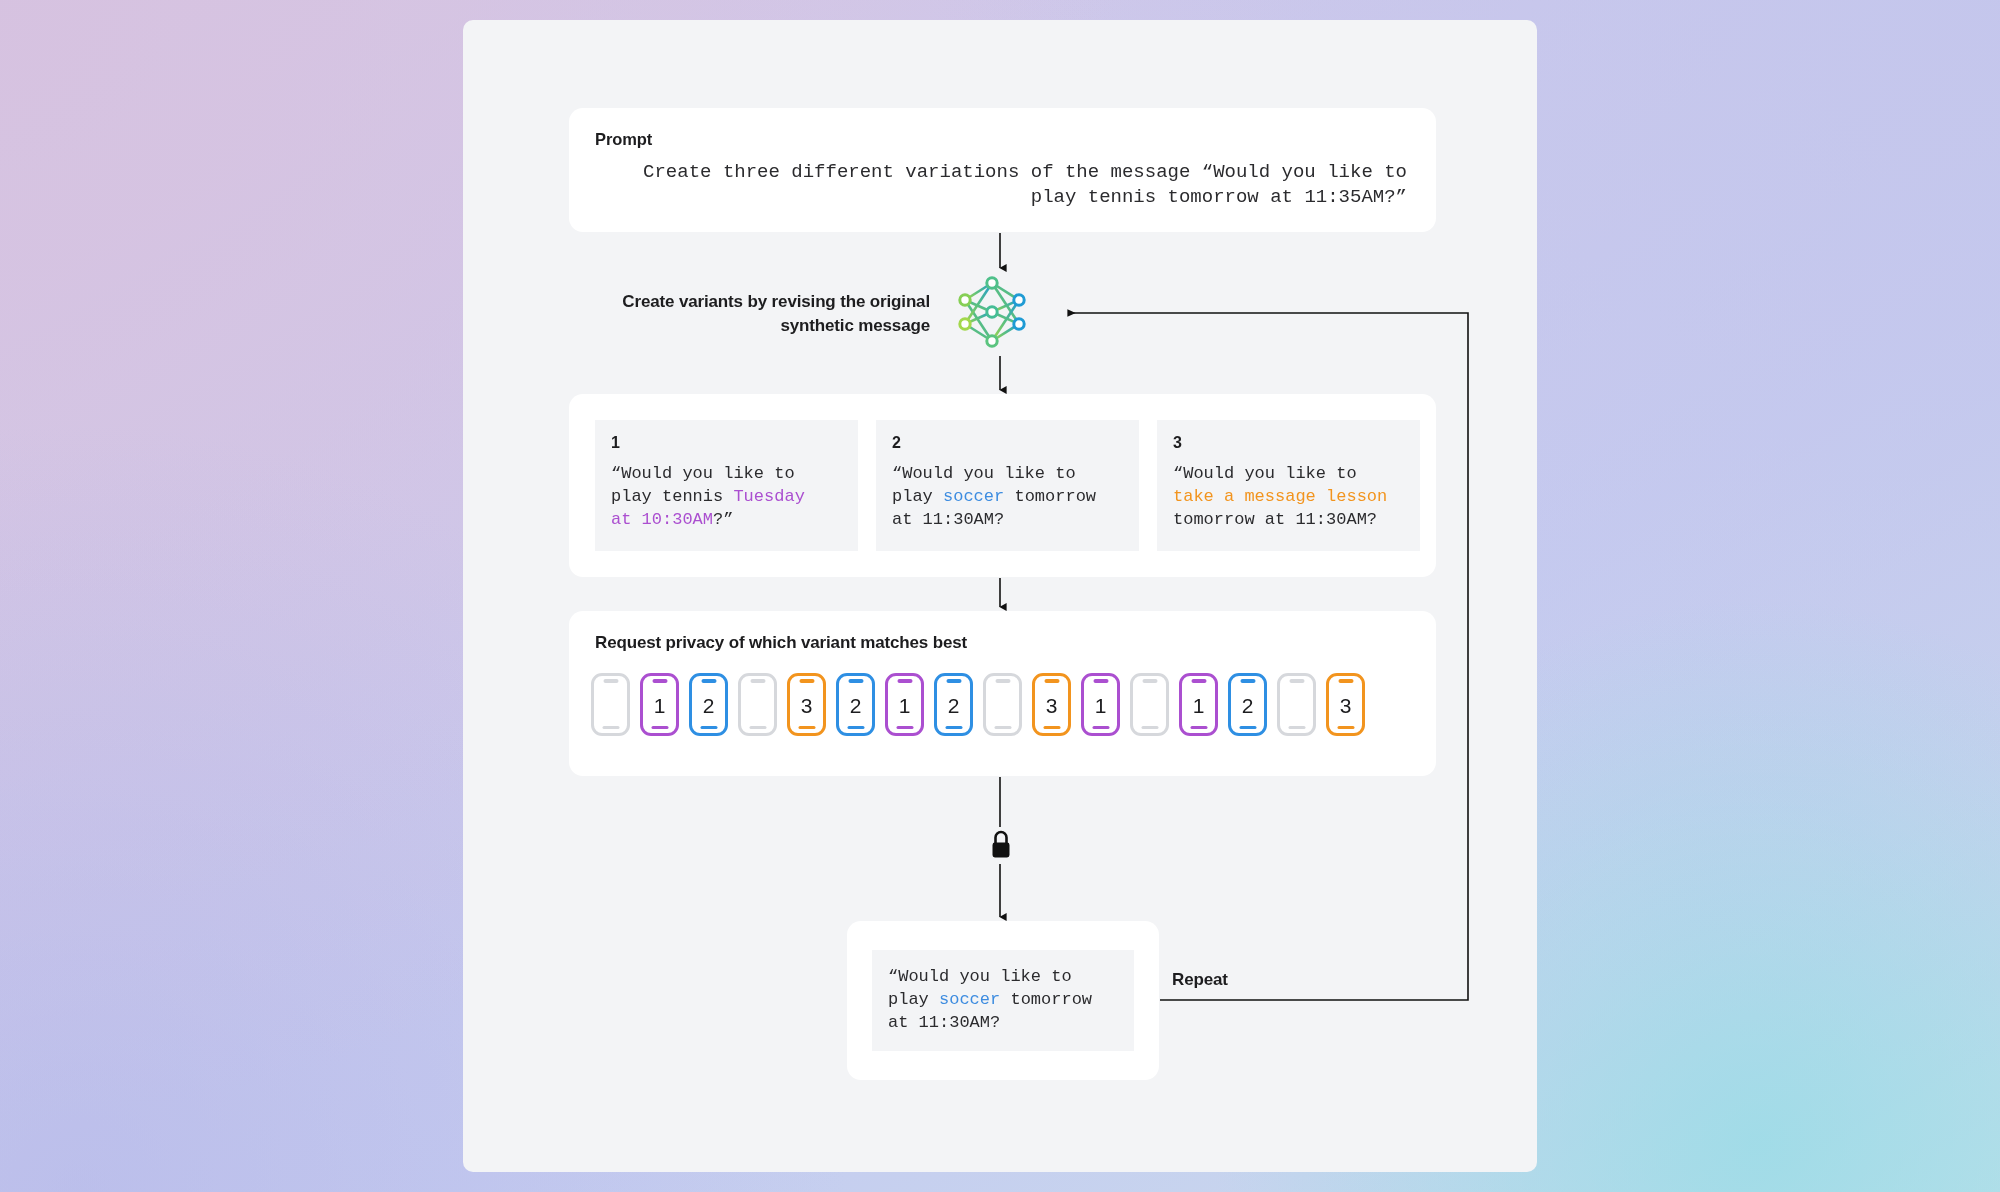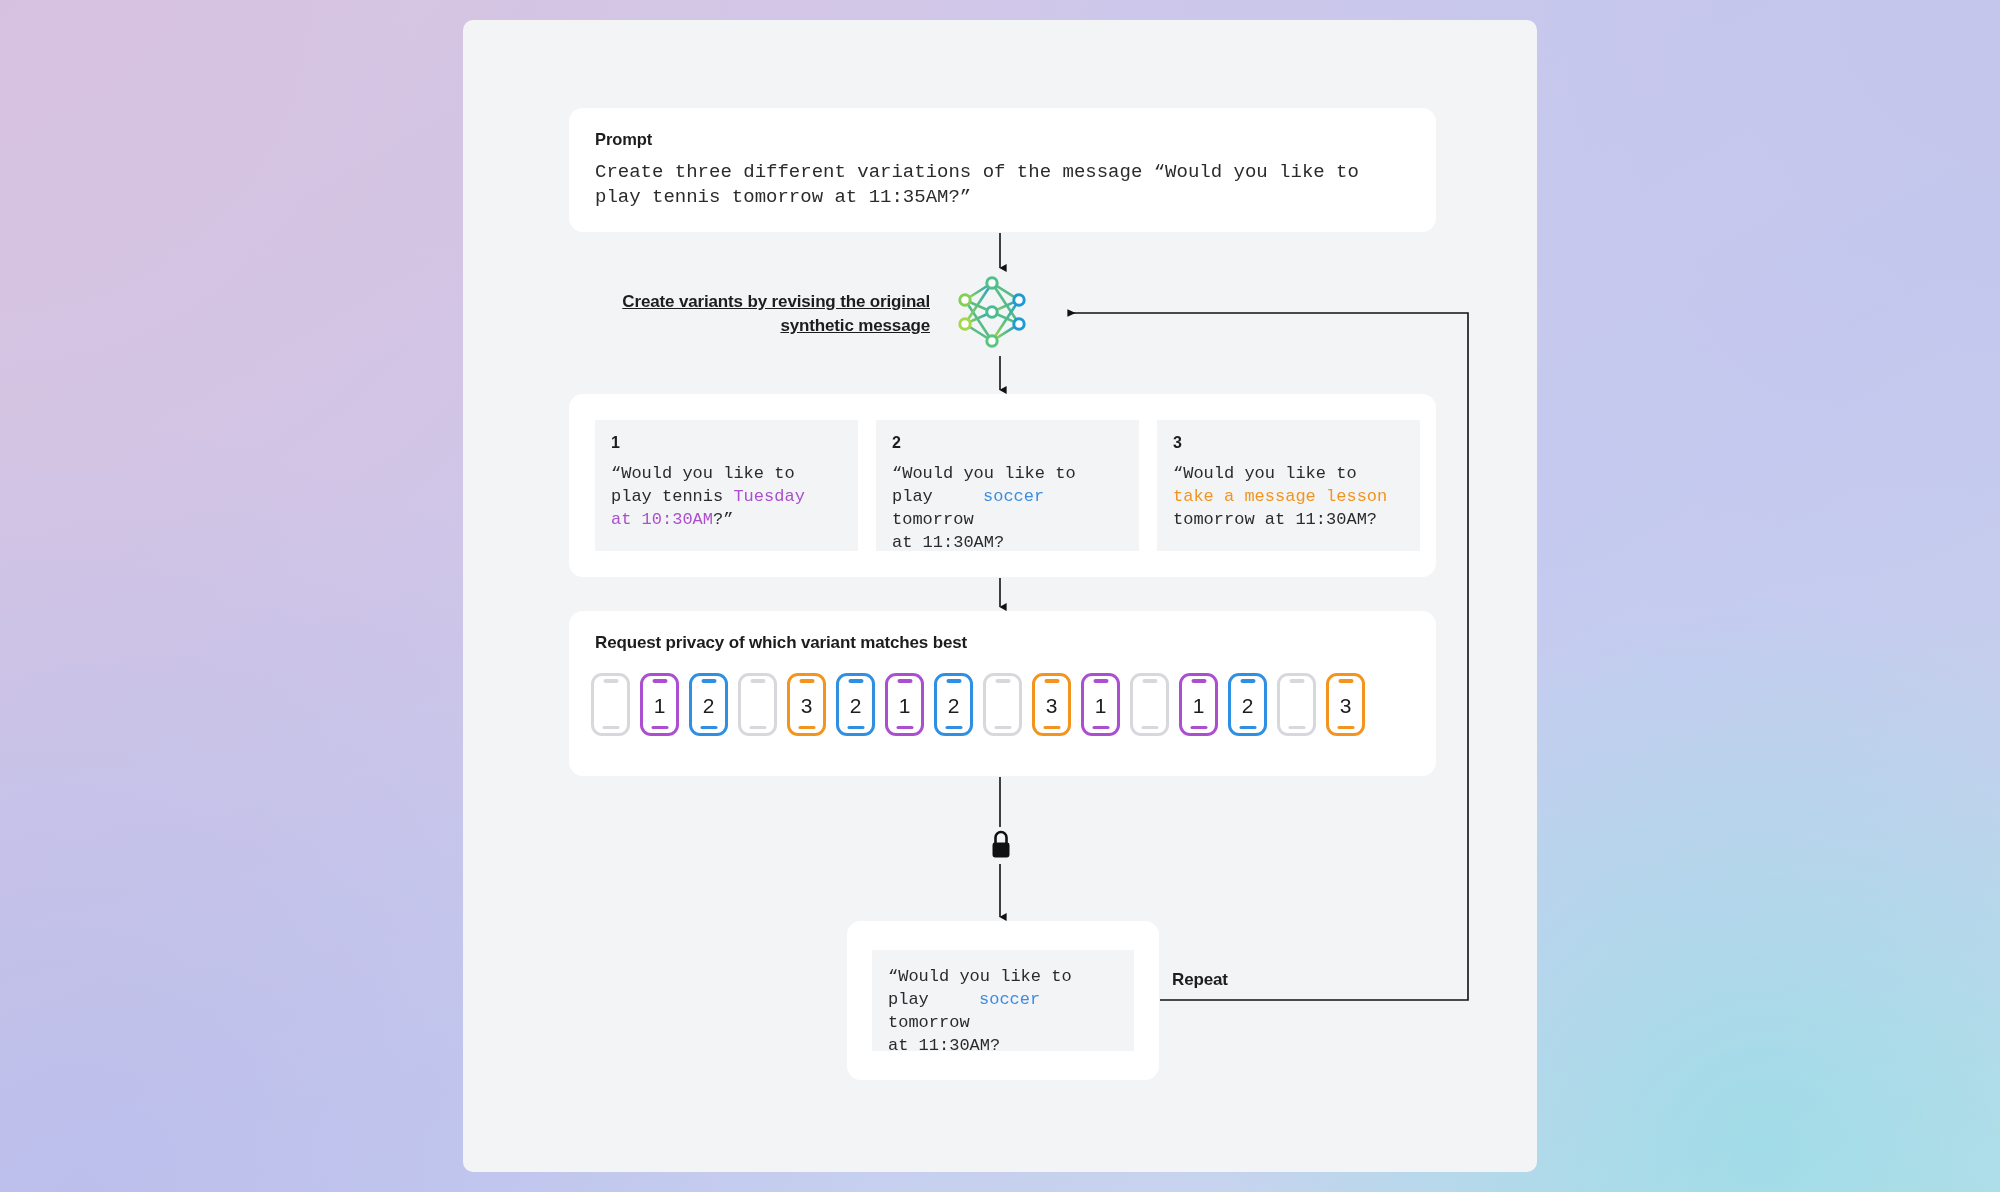--- a/index.html
+++ b/index.html
@@ -60,21 +60,21 @@
     font-size: 16px; font-weight: 600; color: #1d1d1f;
     font-family: "Liberation Sans", sans-serif;
     margin-bottom: 10px;
   }
   .variant-text {
     font-family: "Liberation Mono", "DejaVu Sans Mono", monospace;
     font-size: 17px; line-height: 23px; color: #2b2b2e;
     white-space: pre-wrap;
   }
   .hl-purple { color: #ab4fd0; }
-  .hl-blue   { color: #3d8ce0; margin-left: 40px; }
+  .hl-blue   { color: #3d8ce0; }
   .hl-orange { color: #f2941e; }
 
   
   #signal-card { left: 569px; top: 611px; width: 867px; height: 165px; }
   .signal-title {
     position: absolute; left: 26px; top: 22px;
     font-size: 17px; font-weight: bold; color: #1d1d1f;
     letter-spacing: -0.15px;
   }
   .phone-row {
@@ -126,21 +126,21 @@
     white-space: pre-wrap;
   }
 
   
   .step-label {
     position: absolute;
     font-size: 17px; font-weight: bold; color: #1d1d1f;
     line-height: 24px; text-align: right;
     letter-spacing: -0.15px;
   }
-  #label-revise { left: 600px; top: 290px; width: 330px; text-decoration: underline; }
+  #label-revise { left: 600px; top: 290px; width: 330px; }
   #label-dp     { left: 560px; top: 805px; width: 410px; }
   #repeat-label {
     position: absolute; left: 1172px; top: 962px;
     font-size: 17px; font-weight: bold; color: #1d1d1f;
     letter-spacing: -0.15px;
     margin-top: 8px;
   }
 
   
   #wires { position: absolute; left: 0; top: 0; width: 2000px; height: 1192px; pointer-events: none; }
@@ -149,21 +149,21 @@
   #nn-icon { position: absolute; left: 952px; top: 272px; width: 80px; height: 80px; }
 
   
   #lock-icon { position: absolute; left: 988px; top: 828px; width: 26px; height: 34px; }
 </style>
 </head>
 <body>
 
 <div class="panel">
 
-  <div class="card" id="prompt-card" style="left:106px; top:88px; width:867px; height:124px;">
+  <div class="card" id="prompt-card" style="left:106px; top:88px; width:867px; height:124px;text-align:right;">
     <div class="prompt-label">Prompt</div>
     <div class="prompt-text">Create three different variations of the message “Would you like to play tennis tomorrow at 11:35AM?”</div>
   </div>
 
   <div class="step-label" id="label-revise" style="left:137px; top:270px; width:330px;">Create variants by revising the original synthetic message</div>
 
   <div class="card" id="variants-card" style="left:106px; top:374px; width:867px; height:183px;">
     <div class="variant-grid">
       <div class="variant-box">
         <div class="variant-num">1</div>

